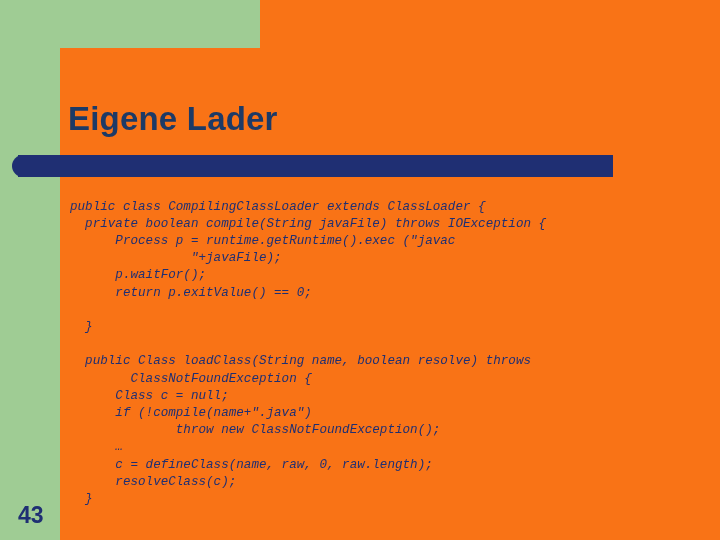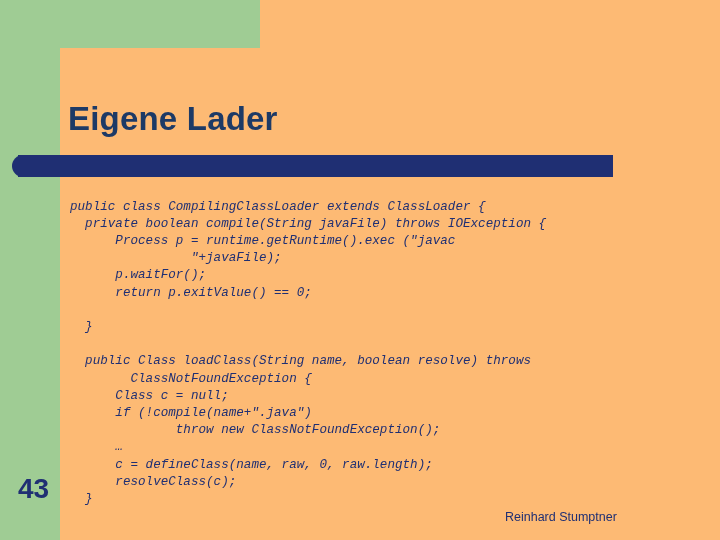--- a/index.html
+++ b/index.html
@@ -12,21 +12,21 @@
     background: #ffffff;
     font-family: "Liberation Sans", sans-serif;
     overflow: hidden;
     position: relative;
   }
   .slide {
     position: absolute;
     left: 0; top: 0;
     width: 720px;
     height: 540px;
-    background: #fdba74;
+    background: #f97316;
   }
   
   .green-band {
     position: absolute;
     left: 0;
     top: 0;
     width: 60px;
     height: 540px;
     background: #9fcc94;
   }
@@ -79,22 +79,22 @@
     font-size: 12.6px;
     line-height: 17.2px;
     color: #1f2f73;
     white-space: pre;
     font-style: italic;
   }
   
   .page-num {
     position: absolute;
     left: 18px;
-    top: 473px;
-    font-size: 28px;
+    top: 502px;
+    font-size: 23px;
     font-weight: bold;
     color: #1f2f73;
     text-align: center;
   }
   
   .footer-author {
     position: absolute;
     left: 505px;
     top: 510px;
     font-size: 12.5px;
@@ -127,15 +127,14 @@
         ClassNotFoundException {
       Class c = null;
       if (!compile(name+".java")
               throw new ClassNotFoundException();
       …
       c = defineClass(name, raw, 0, raw.length);
       resolveClass(c);
   }</pre>
 
   <div class="page-num">43</div>
-  <div class="footer-author">Reinhard Stumptner</div>
 
 </div>
 
 </body></html>

